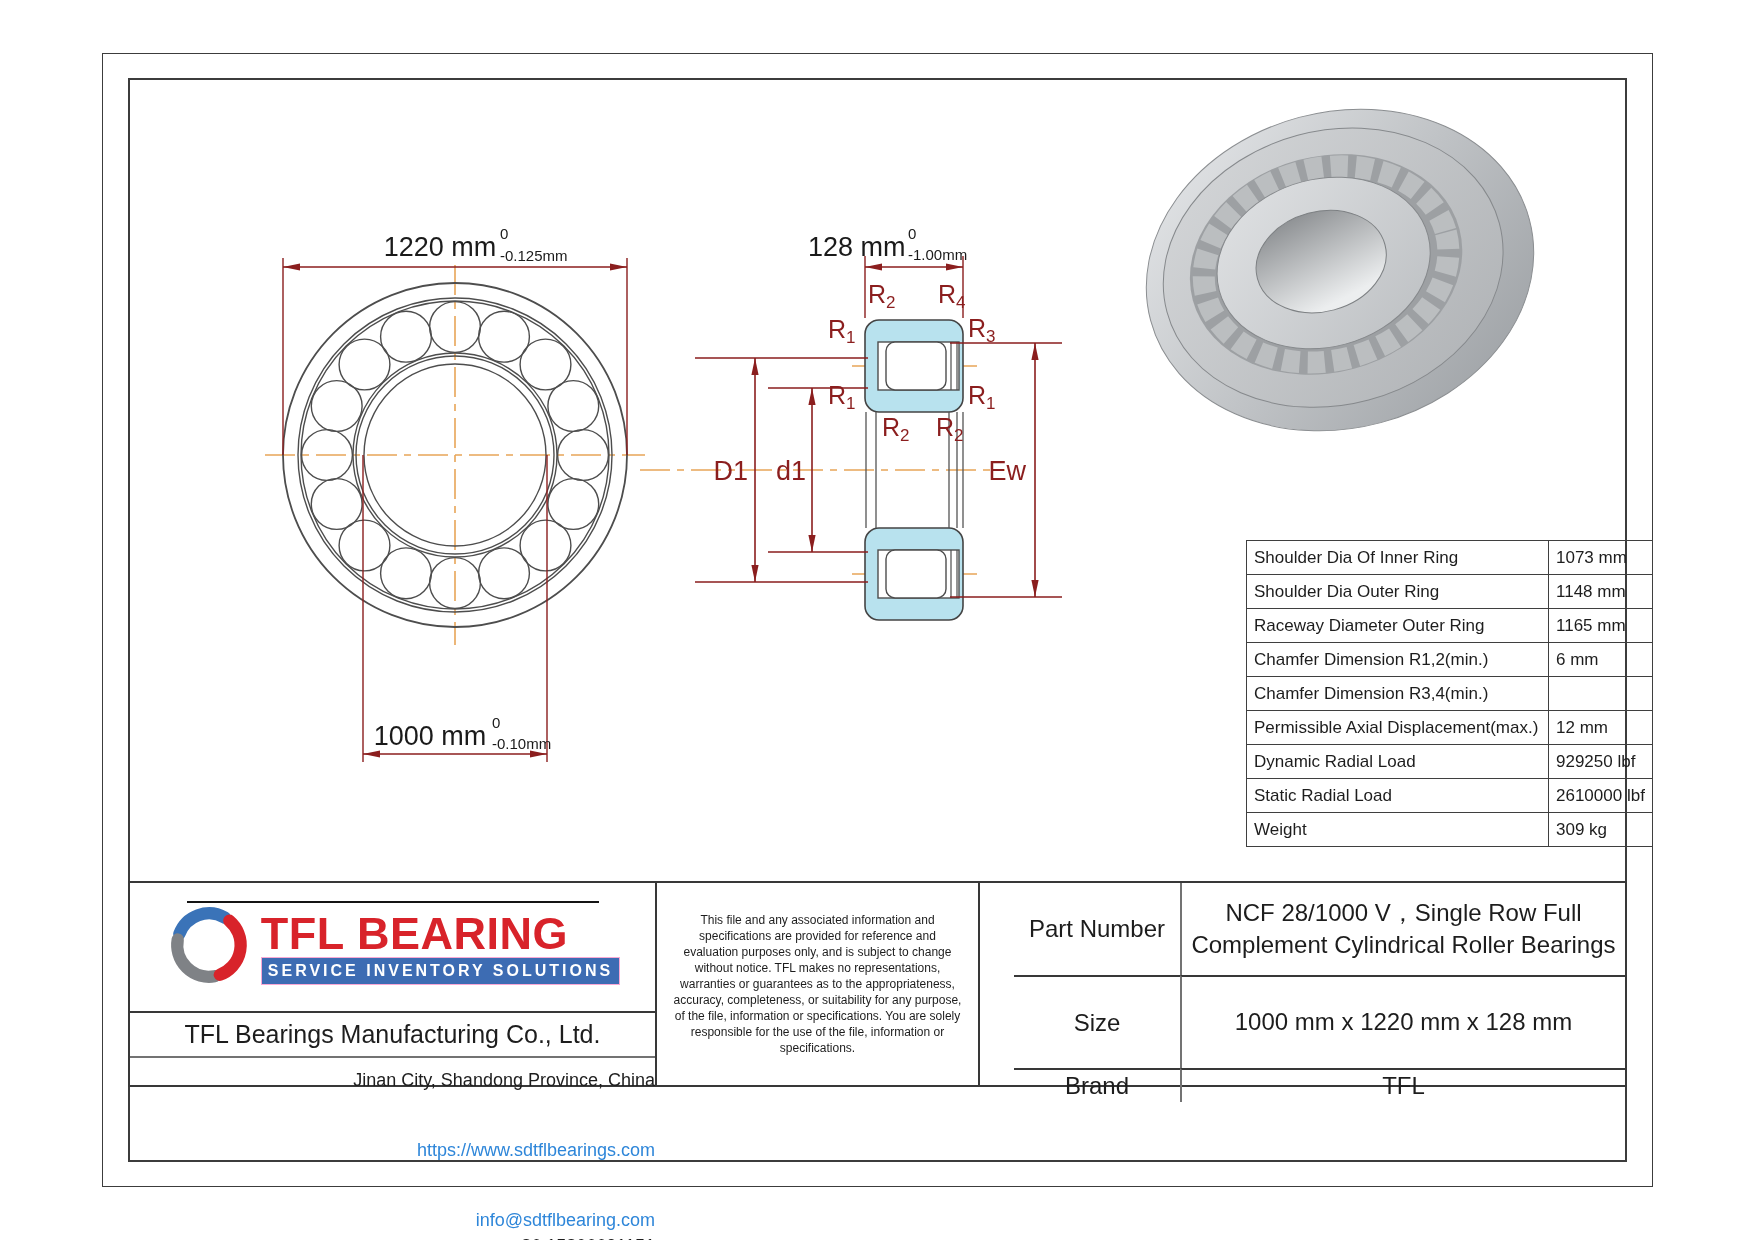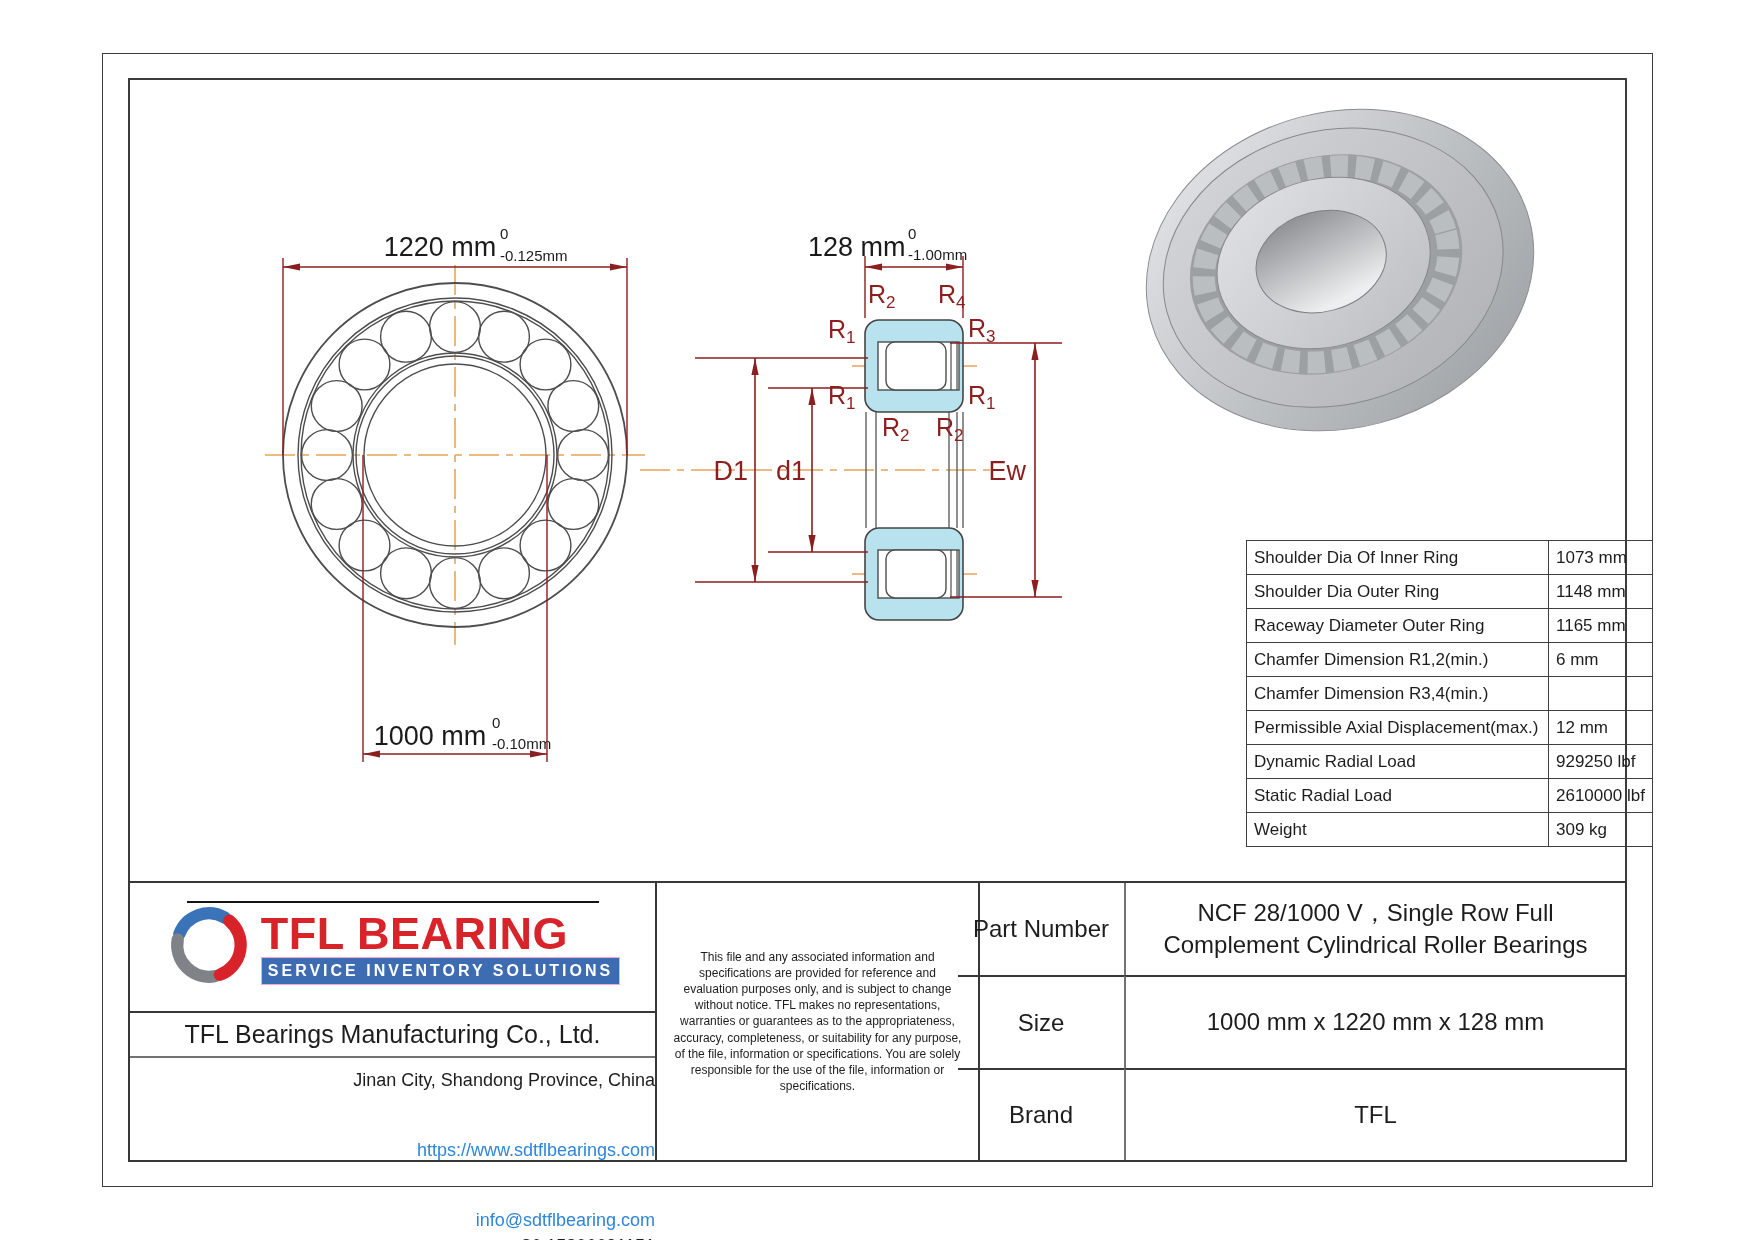--- a/index.html
+++ b/index.html
@@ -16,36 +16,36 @@
   .rsub{font-size:17px;}
   .biglbl{fill:#8b1e1e;font-size:27px;}
 
   
   table.specs{position:absolute;left:1222px;top:540px;border-collapse:collapse;table-layout:fixed;margin-left:24px;}
   table.specs td{border:1.6px solid #3f3f3f;height:34px;font-size:17px;color:#1d1d1d;padding:0 7px;box-sizing:border-box;white-space:nowrap;overflow:hidden;}
   td.sl{width:302px;}
   td.sv{width:103px;}
 
   
-  .tb{position:absolute;left:128px;top:881px;width:1499px;height:281px;border:2px solid #383838;box-sizing:border-box;color:#1d1d1d;}
+  .tb{position:absolute;left:128px;top:881px;width:1499px;height:206px;border:2px solid #383838;box-sizing:border-box;color:#1d1d1d;}
   .tb-left{position:absolute;left:0;top:0;width:527px;height:100%;border-right:2px solid #383838;box-sizing:border-box;}
   .logo-area{height:112px;border-bottom:2px solid #383838;box-sizing:border-box;}
   .logo-rule{width:412px;border-top:2.5px solid #141414;margin:18px auto 4px auto;}
   .logo-row{display:flex;align-items:center;justify-content:center;gap:8px;}
   .swirl{width:88px;height:88px;flex:0 0 auto;margin-top:-6px;}
   .logo-brand{color:#d8232a;font-weight:bold;font-size:45px;line-height:46px;letter-spacing:0.5px;white-space:nowrap;}
   .logo-tagline{background:#3d6cb3;border:1px solid #f9a8d4;color:#fff;font-weight:bold;font-size:16px;letter-spacing:3px;text-align:center;padding:4px 6px;white-space:nowrap;}
   .company{height:45px;border-bottom:2px solid #737373;box-sizing:border-box;display:flex;align-items:center;justify-content:center;font-size:25px;}
   .contact{padding-top:9px;text-align:right;font-size:18px;line-height:26px;}
   .link{color:#2e86d9;margin-top:44px;}
 
   .tb-disc{position:absolute;left:527px;top:0;width:323px;height:100%;border-right:2px solid #383838;box-sizing:border-box;display:flex;align-items:center;}
   .tb-disc p{margin:0;padding:0 15px;font-size:12px;line-height:1.34;text-align:center;color:#1d1d1d;}
 
-  .tb-right{position:absolute;left:828px;top:0;right:0;height:100%;display:grid;grid-template-columns:166px 1fr;grid-template-rows:92px 93px 1fr;}
+  .tb-right{position:absolute;left:884px;top:0;right:0;height:100%;display:grid;grid-template-columns:166px 1fr;grid-template-rows:92px 93px 1fr;}
   .cell{display:flex;align-items:center;justify-content:center;text-align:center;box-sizing:border-box;}
   .lbl{font-size:24px;}
   .val{border-left:2px solid #737373;font-size:24px;line-height:1.35;padding:0 8px;}
   .bt{border-top:2px solid #383838;}
 </style>
 </head>
 <body>
 
 <div class="frame-outer"></div>
 <div class="frame-inner"></div>

